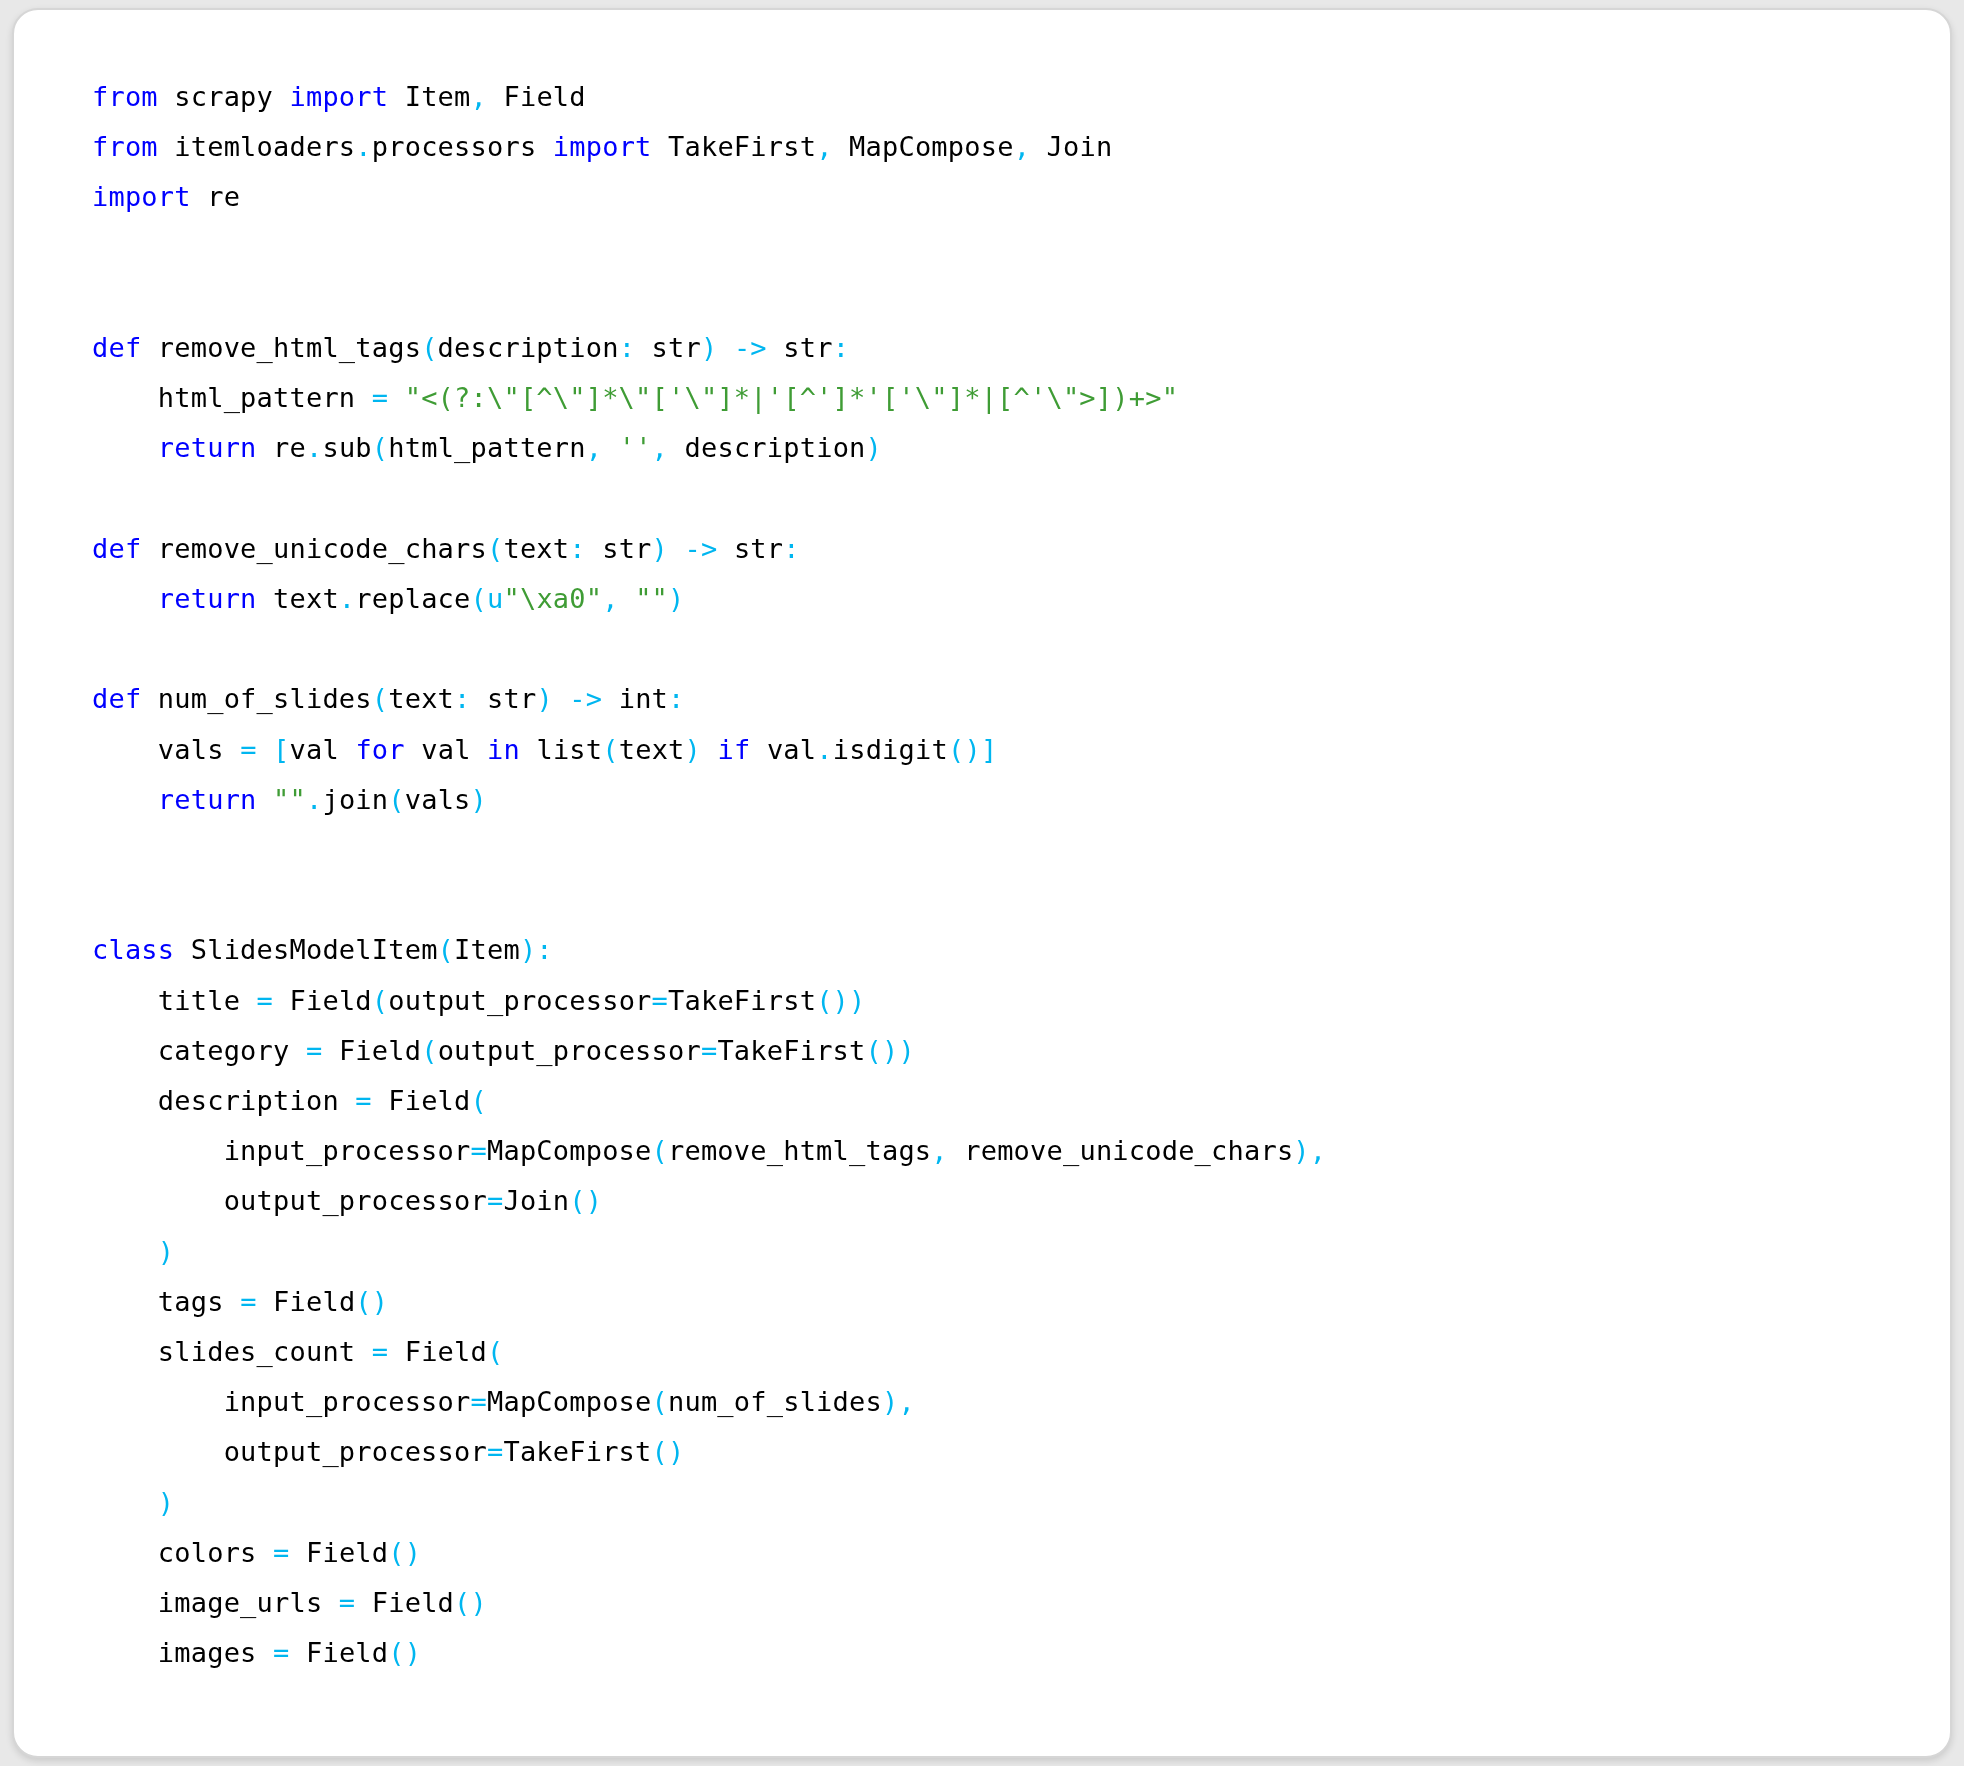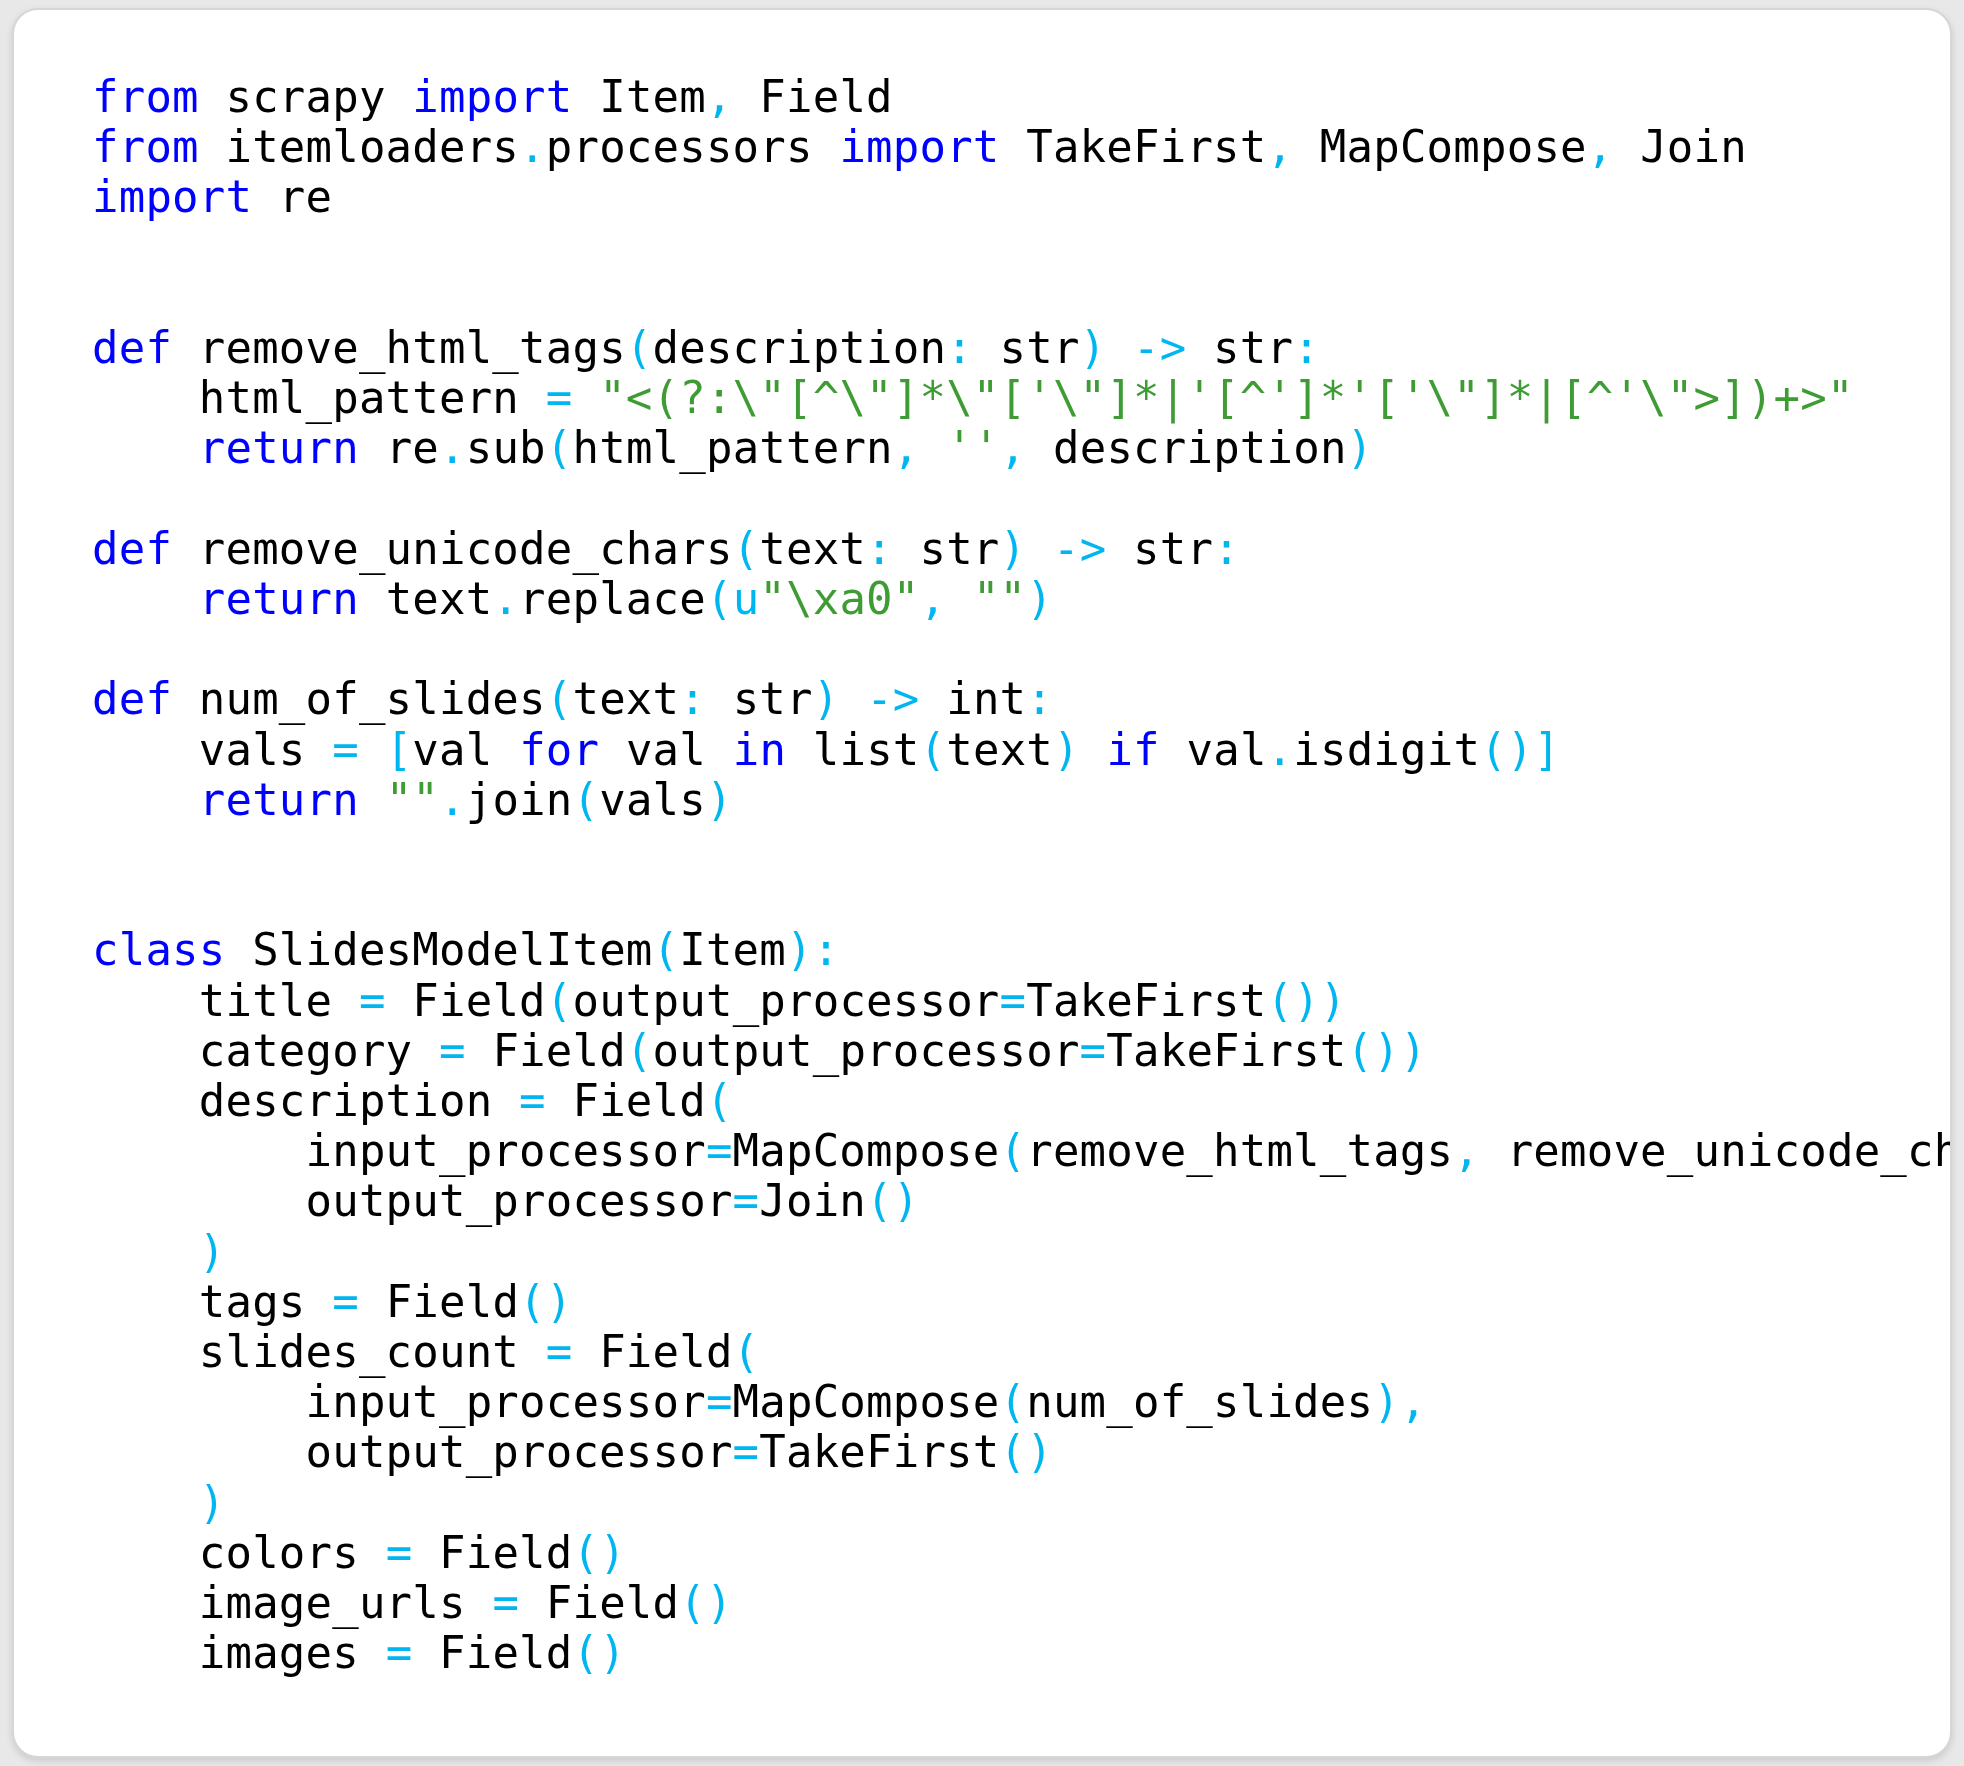--- a/index.html
+++ b/index.html
@@ -21,21 +21,21 @@
     background: #ffffff;
     border: 2px solid #d6d6d6;
     border-radius: 26px;
     box-shadow: 0 3px 7px rgba(0,0,0,0.13);
     overflow: hidden;
   }
   #code-block {
     margin: 0;
     padding: 62px 0 0 78px;
     font-family: "DejaVu Sans Mono", monospace;
-    font-size: 44px;
+    font-size: 27px;
     line-height: 50.2px;
     color: #000000;
     white-space: pre;
     tab-size: 4;
     letter-spacing: 0.2px;
   }
   .ln { display: block; min-height: 50.2px; }
   .kw  { color: #0000ff; }
   .pun { color: #00b6f0; }
   .str { color: #3f9c35; }

